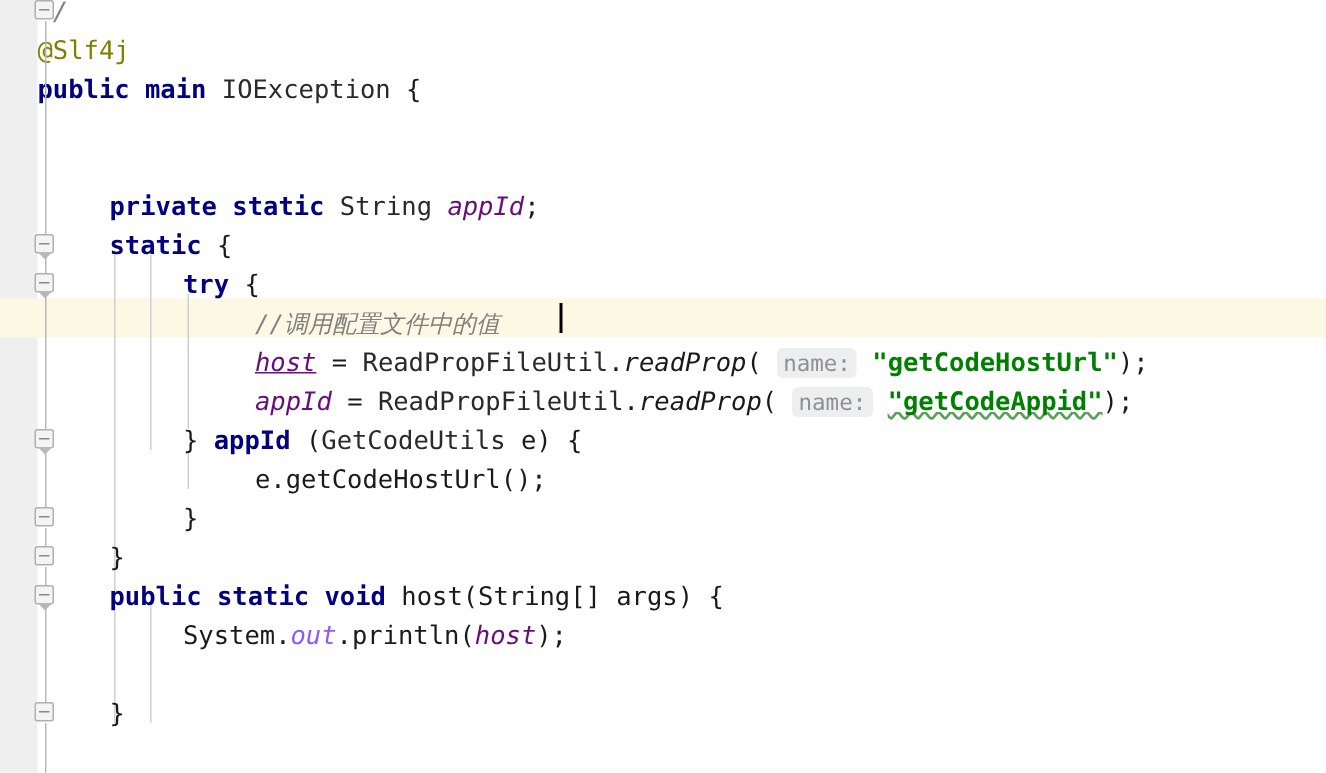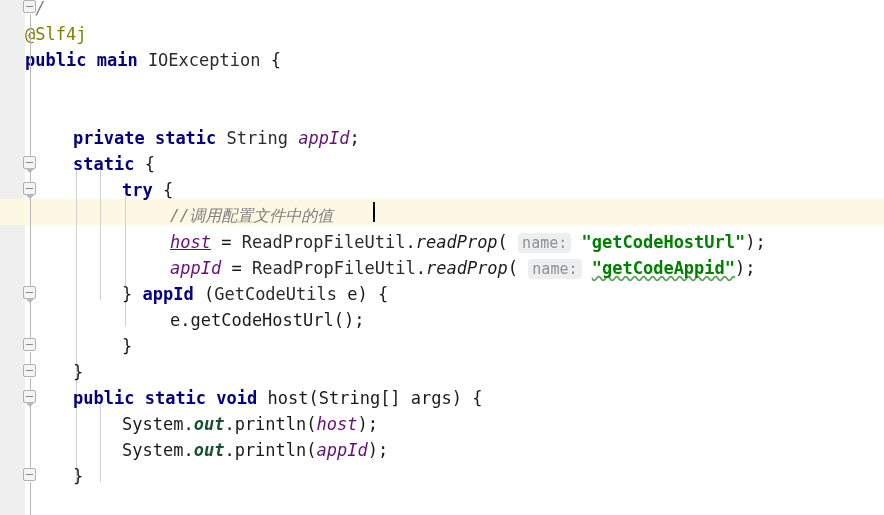--- a/index.html
+++ b/index.html
@@ -113,21 +113,21 @@
     color: #000000;
   }
 
   
   .kw      { color: #000080; font-weight: bold; }
   .type    { color: #2a2a2a; }
   .plain   { color: #1a1a1a; }
   .field   { color: #660e7a; font-style: italic; }
   .field-u { color: #660e7a; font-style: italic;
              text-decoration: underline; text-decoration-color: #660e7a; }
-  .static-f{ color: #14532d; font-style: italic; font-weight: bold; }
+  .static-f{ color: #8b5cf6; font-style: italic; font-weight: normal; }
   .method  { color: #1a1a1a; font-style: italic; }
   .str     { color: #008000; font-weight: bold; }
   .str-w   { color: #008000; font-weight: bold;
              text-decoration: underline wavy #5aa05a;
              text-decoration-skip-ink: none; }
   .cmt     { color: #808080; font-style: italic; }
   .annot   { color: #808000; }
   .punc    { color: #1a1a1a; }
 
   
@@ -227,18 +227,17 @@
     <div class="line" style="top:307px;left:170px"><span class="plain">e.getCodeHostUrl();</span></div>
 
     <div class="line" style="top:333px;left:122px"><span class="punc">}</span></div>
 
     <div class="line" style="top:359px;left:73px"><span class="punc">}</span></div>
 
     <div class="line" style="top:385px;left:73px"><span class="kw">public</span> <span class="kw">static</span> <span class="kw">void</span> <span class="plain">host(String[] args)</span> <span class="punc">{</span></div>
 
     <div class="line" style="top:411px;left:122px"><span class="plain">System</span><span class="punc">.</span><span class="static-f">out</span><span class="punc">.</span><span class="plain">println</span><span class="punc">(</span><span class="field">host</span><span class="punc">);</span></div>
 
-    <div class="line" style="top:437px;left:122px"><span class="plain">System</span><span class="punc">.</span><span class="static-f">out</span><span class="punc">.</span><span class="plain">println</span><span class="punc">(</span><span class="field">appId</span><span class="punc">);</span></div>
 
     <div class="line" style="top:463px;left:73px"><span class="punc">}</span></div>
 
   </div>
 </div>
 
 </body></html>

